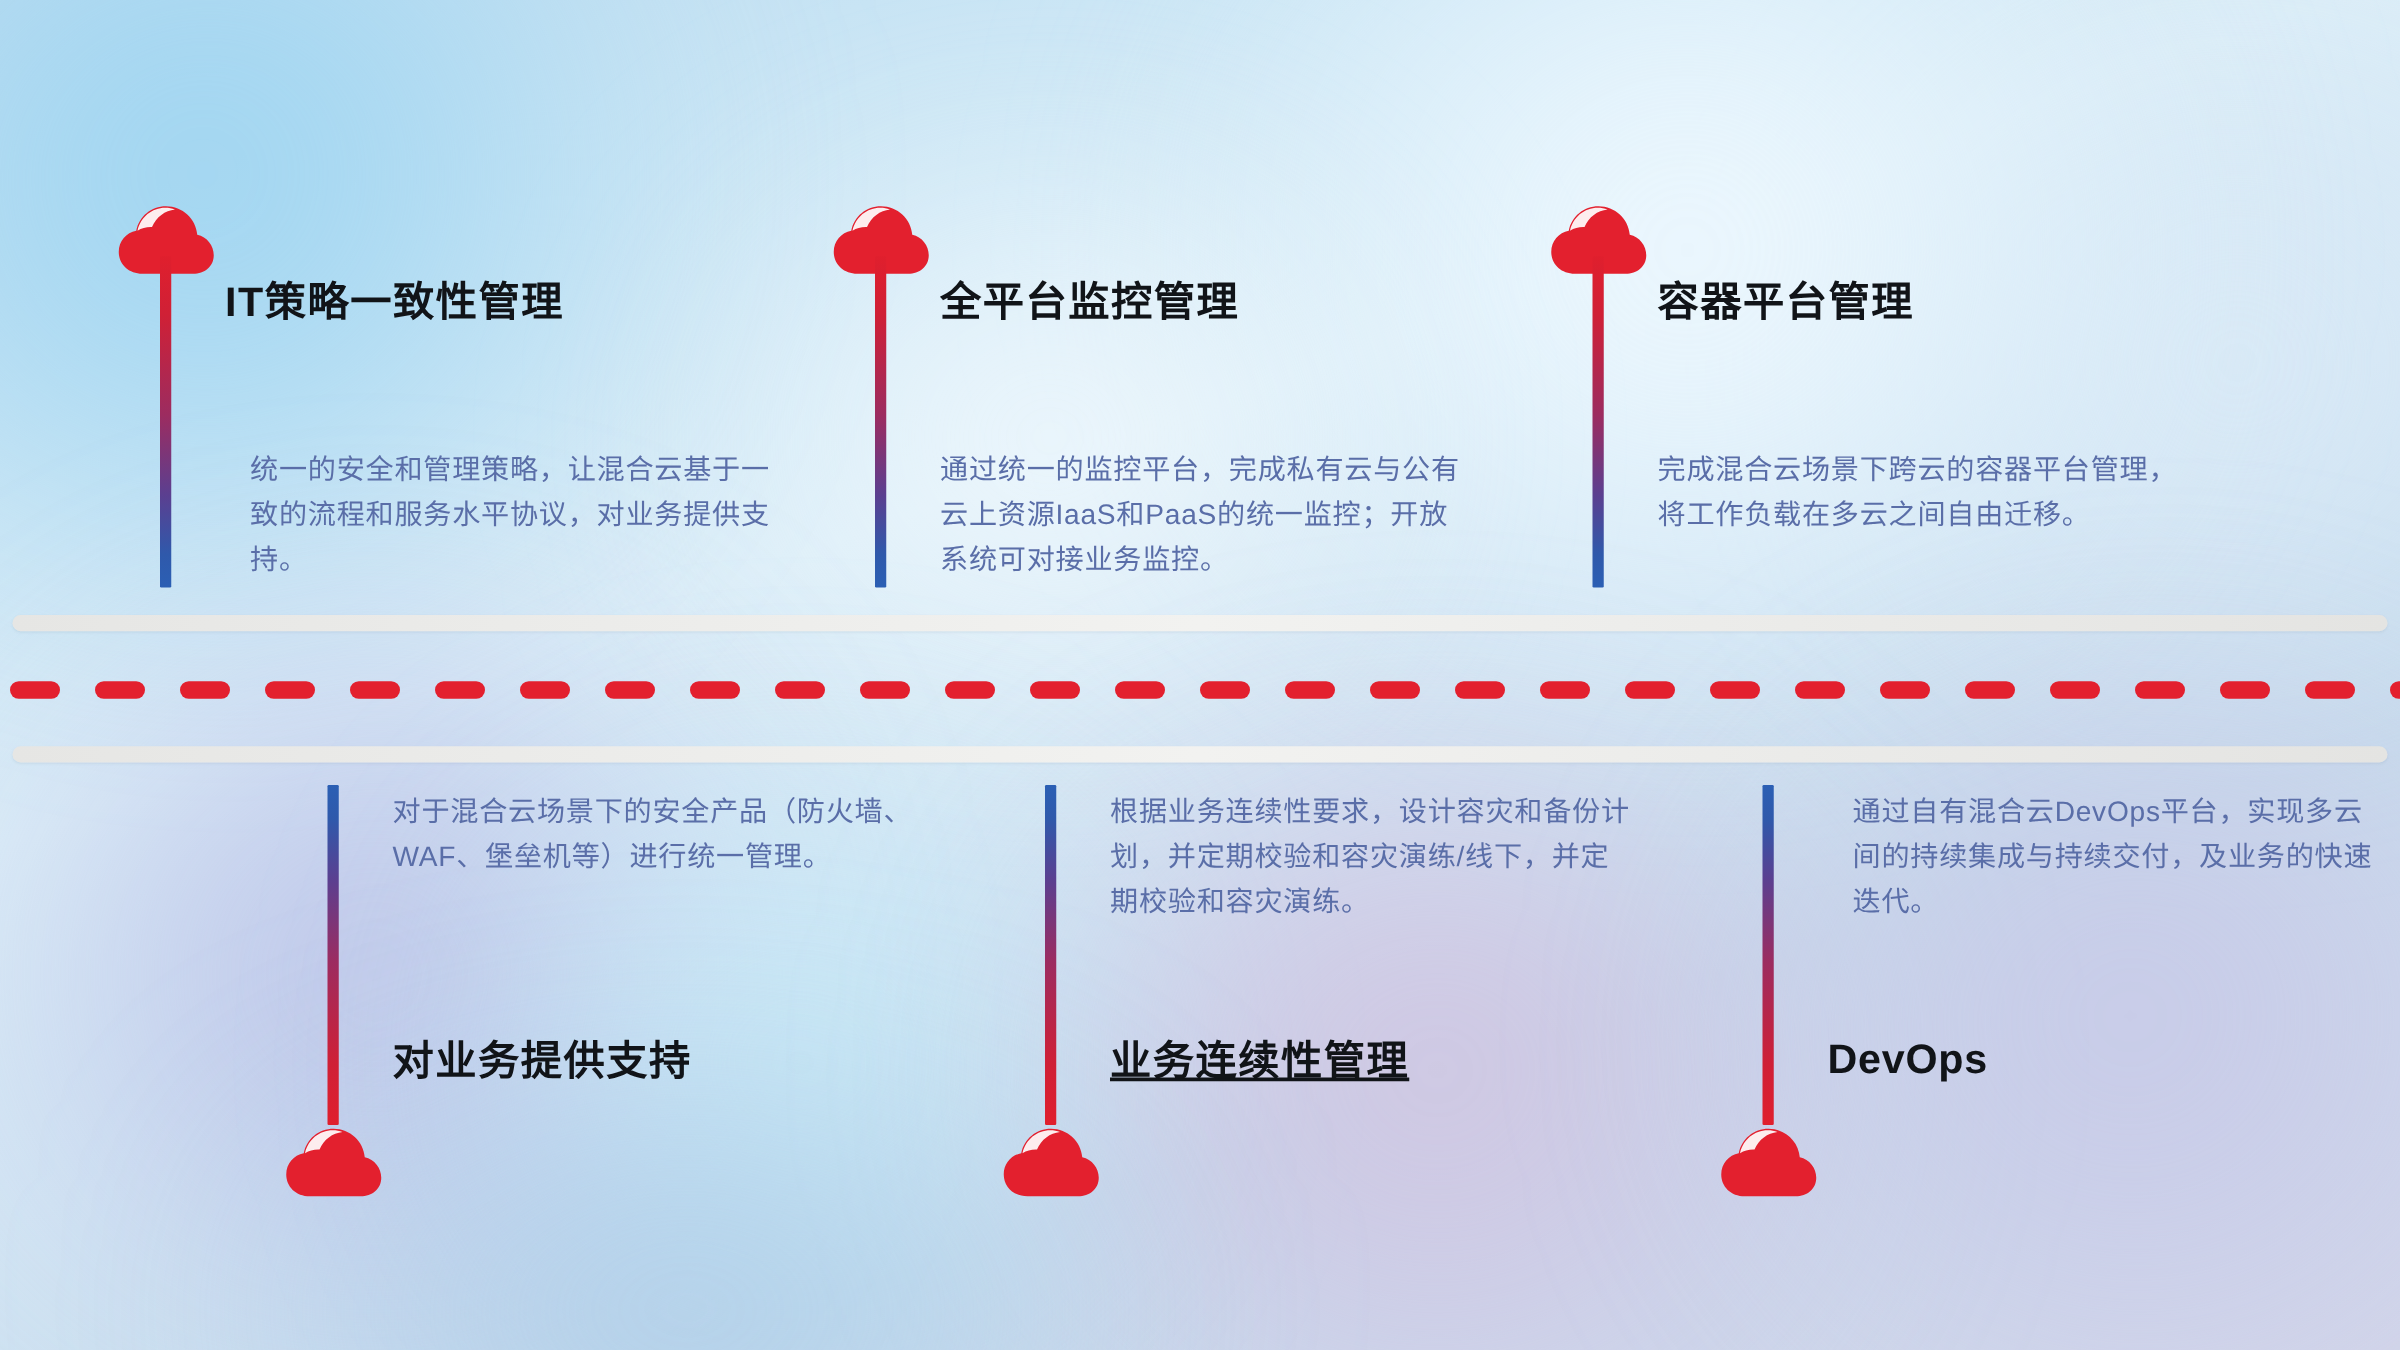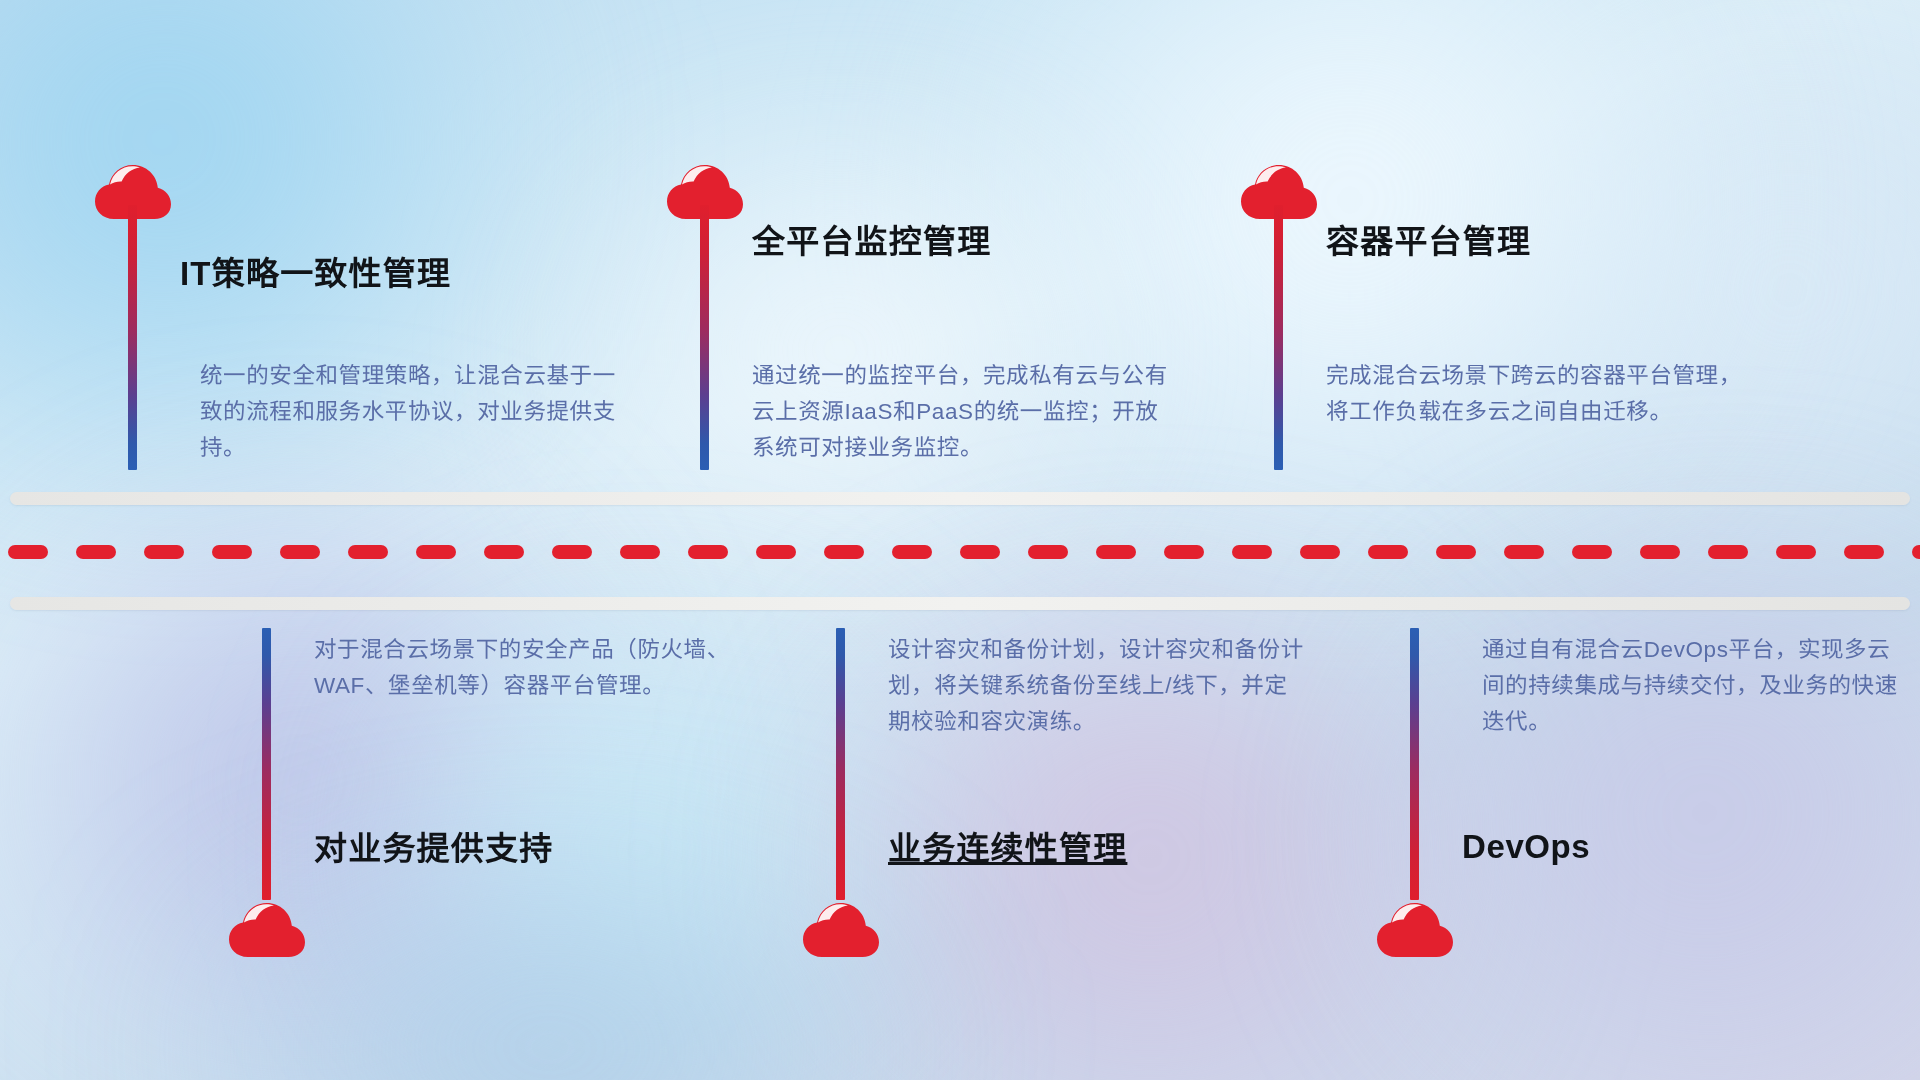--- a/index.html
+++ b/index.html
@@ -172,21 +172,21 @@
   <div class="bg-blob blob-d"></div>
   <div class="bg-blob blob-f"></div>
   <div class="bg-blob blob-h"></div>
 
   <div class="item">
     <svg class="cloud-icon" style="left:94px; top:160px;" viewBox="0 0 78 62">
       <path d="M20,59 C8.5,59 1,51 1,41.5 C1,33 7,26 15,24.6 C17.2,13.2 27,5 38.8,5 C52,5 62.8,15 63.8,27.8 C71.6,29.6 77,36.3 77,44.2 C77,53.3 69.6,59 60.5,59 Z" fill="#e3202e"></path>
       <path d="M16,24.5 C18.4,13.6 27.6,6.2 38.2,6.2 C41,6.2 43.6,6.7 46,7.6 C38,8.4 31,13.6 27.6,21.6 C23.4,21.4 19.4,22.4 16,24.5 Z" fill="#ffffff" opacity="0.92"></path>
     </svg>
     <div class="stem stem-top" style="left:128px; top:205px; height:265px;"></div>
-    <div class="item-title" style="left:180px; top:225px;margin-top:32px;">IT策略一致性管理</div>
+    <div class="item-title" style="left:180px; top:225px;">IT策略一致性管理</div>
     <div class="item-desc" style="left:176px; top:358px; width:420px;margin-left:24px;">统一的安全和管理策略，让混合云基于一致的流程和服务水平协议，对业务提供支持。</div>
   </div>
 
   <div class="item">
     <svg class="cloud-icon" style="left:666px; top:160px;" viewBox="0 0 78 62">
       <path d="M20,59 C8.5,59 1,51 1,41.5 C1,33 7,26 15,24.6 C17.2,13.2 27,5 38.8,5 C52,5 62.8,15 63.8,27.8 C71.6,29.6 77,36.3 77,44.2 C77,53.3 69.6,59 60.5,59 Z" fill="#e3202e"></path>
       <path d="M16,24.5 C18.4,13.6 27.6,6.2 38.2,6.2 C41,6.2 43.6,6.7 46,7.6 C38,8.4 31,13.6 27.6,21.6 C23.4,21.4 19.4,22.4 16,24.5 Z" fill="#ffffff" opacity="0.92"></path>
     </svg>
     <div class="stem stem-top" style="left:700px; top:205px; height:265px;"></div>
     <div class="item-title" style="left:752px; top:225px;">全平台监控管理</div>
@@ -238,31 +238,31 @@
       <div class="dash" style="left: 1836px; background: rgb(227, 32, 46);"></div>
       <div class="dash" style="left: 1904px; background: rgb(227, 32, 46);"></div>
     </div>
 
   <div class="road rail-bottom">
     <div class="rail"></div>
   </div>
 
   <div class="item">
     <div class="stem stem-bottom" style="left:262px; top:628px; height:272px;"></div>
-    <div class="item-desc" style="left:314px; top:632px; width:420px;">对于混合云场景下的安全产品（防火墙、WAF、堡垒机等）容器平台管理。</div>
+    <div class="item-desc" style="left:314px; top:632px; width:420px;">对于混合云场景下的安全产品（防火墙、WAF、堡垒机等）进行统一管理。</div>
     <div class="item-title" style="left:314px; top:832px;">对业务提供支持</div>
     <svg class="cloud-icon" style="left:228px; top:898px;" viewBox="0 0 78 62">
       <path d="M20,59 C8.5,59 1,51 1,41.5 C1,33 7,26 15,24.6 C17.2,13.2 27,5 38.8,5 C52,5 62.8,15 63.8,27.8 C71.6,29.6 77,36.3 77,44.2 C77,53.3 69.6,59 60.5,59 Z" fill="#e3202e"></path>
       <path d="M16,24.5 C18.4,13.6 27.6,6.2 38.2,6.2 C41,6.2 43.6,6.7 46,7.6 C38,8.4 31,13.6 27.6,21.6 C23.4,21.4 19.4,22.4 16,24.5 Z" fill="#ffffff" opacity="0.92"></path>
     </svg>
   </div>
 
   <div class="item">
     <div class="stem stem-bottom" style="left:836px; top:628px; height:272px;"></div>
-    <div class="item-desc" style="left:888px; top:632px; width:420px;">设计容灾和备份计划，设计容灾和备份计划，将关键系统备份至线上/线下，并定期校验和容灾演练。</div>
+    <div class="item-desc" style="left:888px; top:632px; width:420px;">根据业务连续性要求，设计容灾和备份计划，并定期校验和容灾演练/线下，并定期校验和容灾演练。</div>
     <div class="item-title" style="left:888px; top:832px;text-decoration:underline;">业务连续性管理</div>
     <svg class="cloud-icon" style="left:802px; top:898px;" viewBox="0 0 78 62">
       <path d="M20,59 C8.5,59 1,51 1,41.5 C1,33 7,26 15,24.6 C17.2,13.2 27,5 38.8,5 C52,5 62.8,15 63.8,27.8 C71.6,29.6 77,36.3 77,44.2 C77,53.3 69.6,59 60.5,59 Z" fill="#e3202e"></path>
       <path d="M16,24.5 C18.4,13.6 27.6,6.2 38.2,6.2 C41,6.2 43.6,6.7 46,7.6 C38,8.4 31,13.6 27.6,21.6 C23.4,21.4 19.4,22.4 16,24.5 Z" fill="#ffffff" opacity="0.92"></path>
     </svg>
   </div>
 
   <div class="item">
     <div class="stem stem-bottom" style="left:1410px; top:628px; height:272px;"></div>
     <div class="item-desc" style="left:1462px; top:632px; width:420px;margin-left:20px;">通过自有混合云DevOps平台，实现多云间的持续集成与持续交付，及业务的快速迭代。</div>

